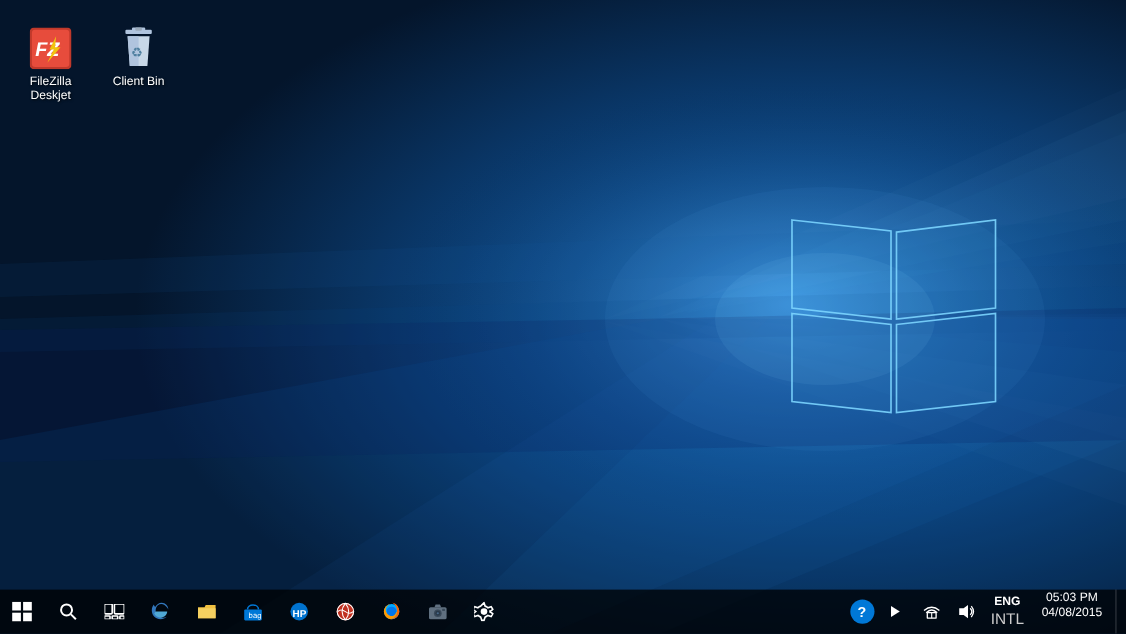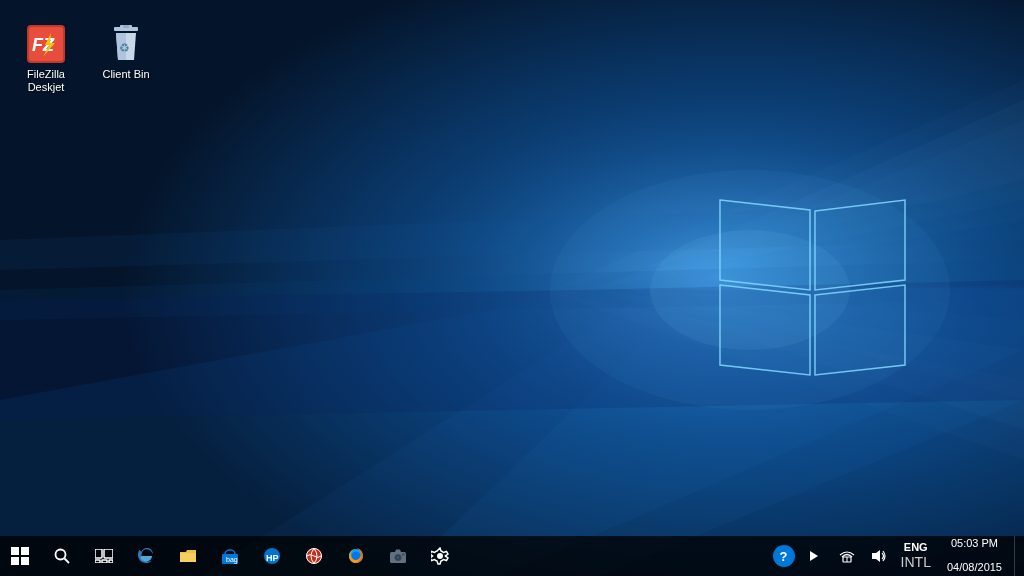--- a/index.html
+++ b/index.html
@@ -386,19 +386,19 @@
         </svg>
       </div>
 
       <div id="lang-indicator">
         <span style="font-size:11px;font-weight:bold;">ENG</span>
         <span style="font-size:14px;color:#ccc;">INTL</span>
       </div>
 
       <div id="clock">
         <span style="font-size:11px;">05:03 PM</span>
-        <span style="font-size:11px;margin-top:10px;">04/08/2015</span>
+        <span style="font-size:11px;">04/08/2015</span>
       </div>
 
       <div class="show-desktop"></div>
     </div>
   </div>
 </div>
 
 </body></html>

